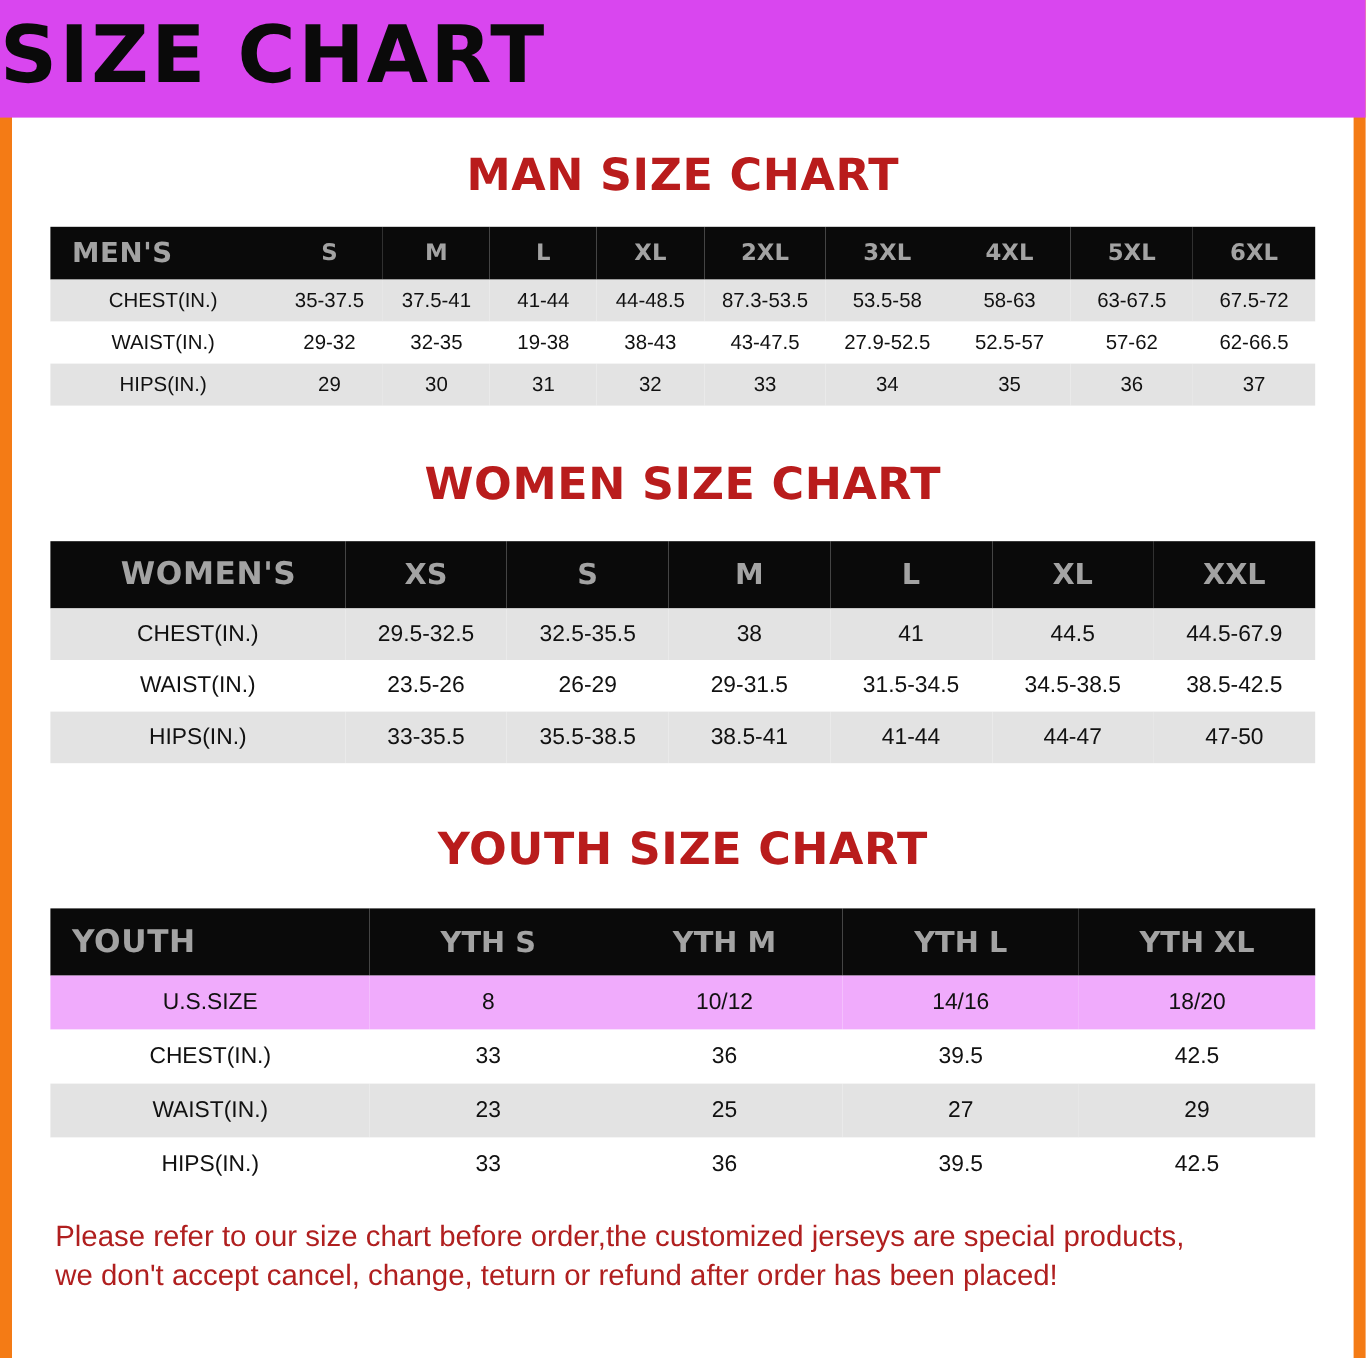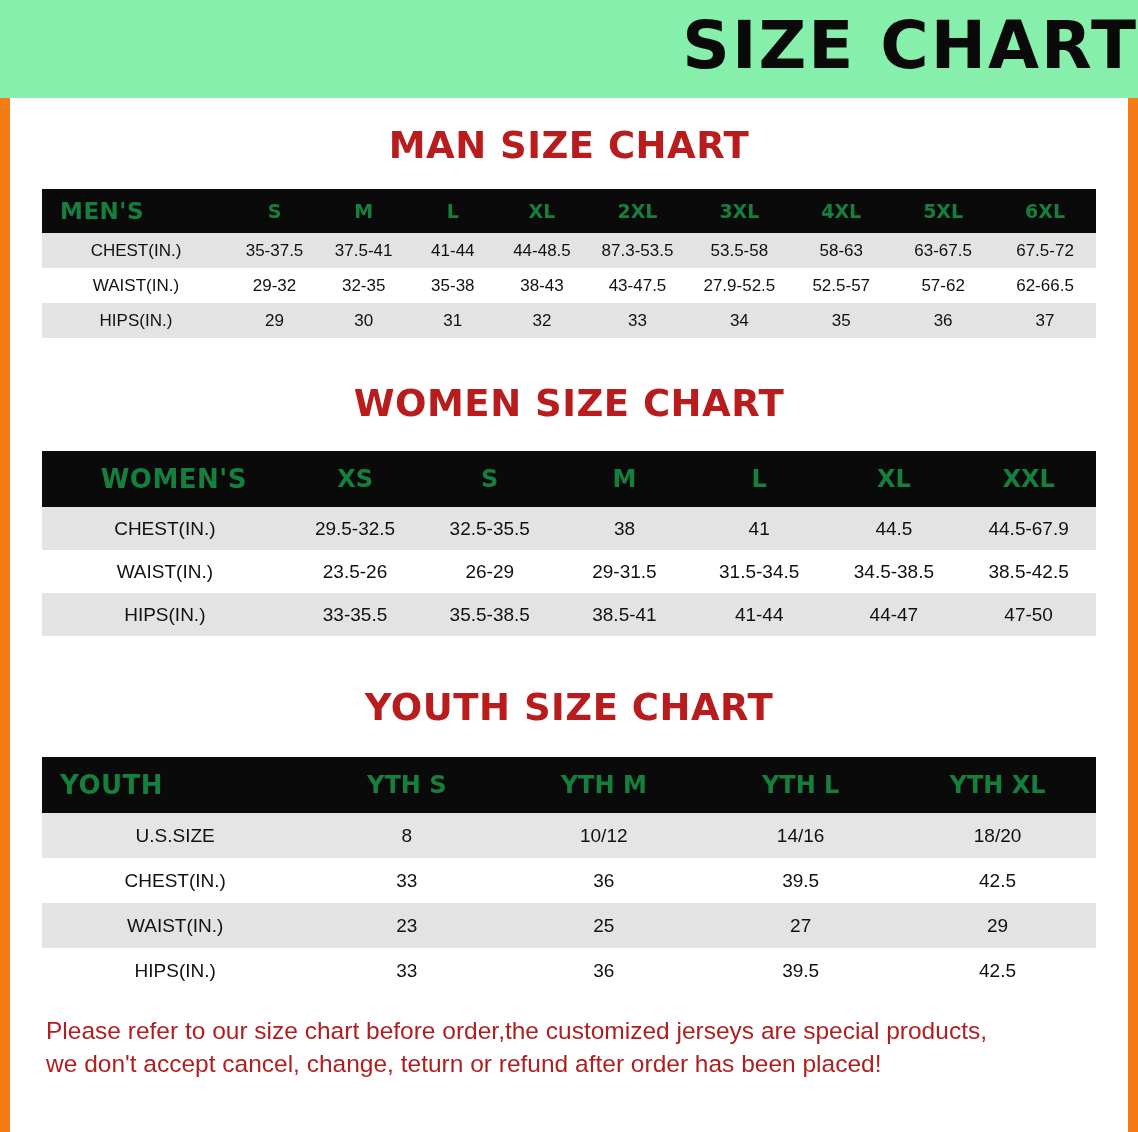--- a/index.html
+++ b/index.html
@@ -28,25 +28,24 @@
     width: 10px;
     height: 1132px;
     background: #f47b15;
   }
   .side-strip-left { left: 0; }
   .side-strip-right { right: 0; }
 
   .banner {
     position: relative;
     height: 98px;
-    background: #86efac;
+    background: #d946ef;
     display: flex;
     align-items: center;
-    justify-content: flex-end;
-    padding-left: 38px;
+    justify-content: flex-start;
   }
   .banner-title {
     font-family: "DejaVu Sans", sans-serif;
     font-weight: bold;
     font-size: 66px;
     letter-spacing: 2px;
     color: #0a0a0a;
     line-height: 1;
     padding-bottom: 6px;
   }
@@ -77,21 +76,21 @@
   table.size-table th,
   table.size-table td {
     text-align: center;
     font-family: "Liberation Sans", sans-serif;
     color: #111111;
     border: none;
     padding: 0;
   }
   table.size-table thead th {
     background: #0a0a0a;
-    color: #15803d;
+    color: #a3a3a3;
     font-family: "DejaVu Sans", sans-serif;
     font-weight: bold;
   }
   .row-label {
     text-align: center;
   }
 
   
   #men-table thead th {
     height: 44px;
@@ -138,21 +137,21 @@
   #youth-table thead th.hdr-label {
     text-align: left;
     padding-left: 18px;
     font-size: 26px;
     letter-spacing: 0.5px;
   }
   #youth-table tbody td {
     height: 45px;
     font-size: 19px;
   }
-  #youth-table tbody tr.shade-a td { background: #e5e5e5; }
+  #youth-table tbody tr.shade-a td { background: #f0abfc; }
   #youth-table tbody tr.shade-b td { background: #ffffff; }
   #youth-table tbody tr.shade-c td { background: #e3e3e3; }
   #youth-table tbody tr.shade-d td { background: #ffffff; }
 
   .note {
     margin: 22px 0 0 0;
     padding: 0 4px;
     color: #b01f1f;
     font-family: "Liberation Sans", sans-serif;
     font-size: 24.5px;
@@ -200,21 +199,21 @@
           <td>87.3-53.5</td>
           <td>53.5-58</td>
           <td>58-63</td>
           <td>63-67.5</td>
           <td>67.5-72</td>
         </tr>
         <tr class="shade-b">
           <td class="row-label">WAIST(IN.)</td>
           <td>29-32</td>
           <td>32-35</td>
-          <td>35-38</td>
+          <td>19-38</td>
           <td>38-43</td>
           <td>43-47.5</td>
           <td>27.9-52.5</td>
           <td>52.5-57</td>
           <td>57-62</td>
           <td>62-66.5</td>
         </tr>
         <tr class="shade-c">
           <td class="row-label">HIPS(IN.)</td>
           <td>29</td>

